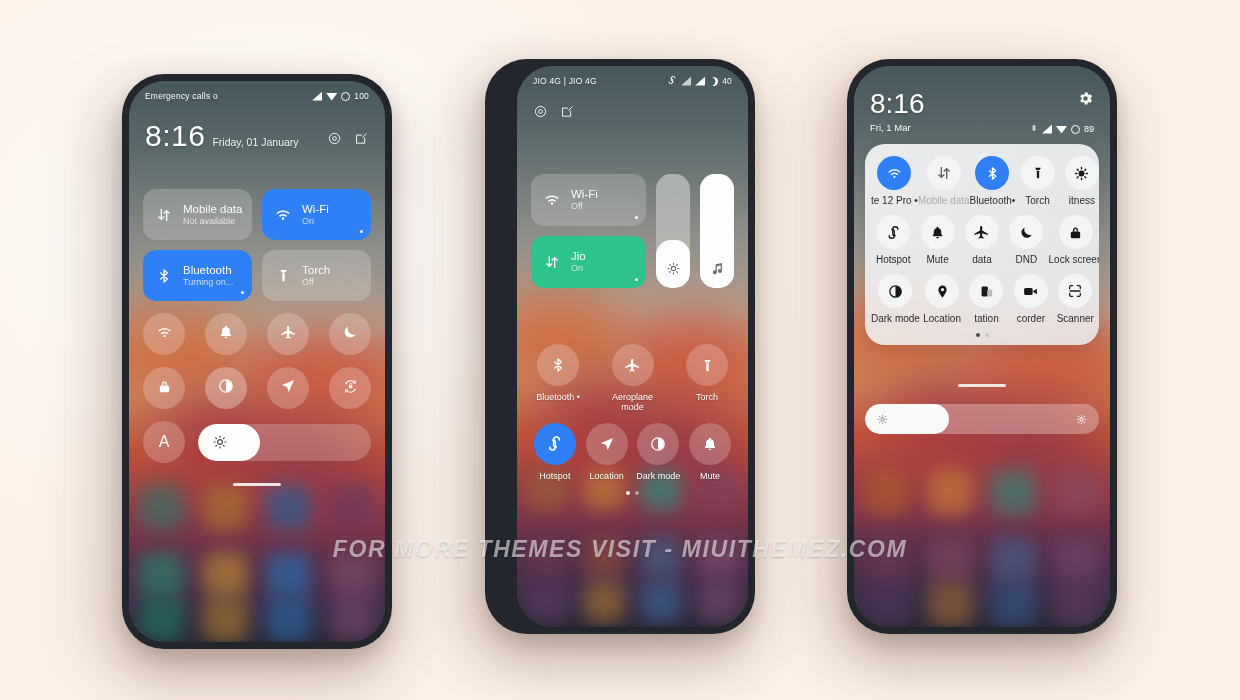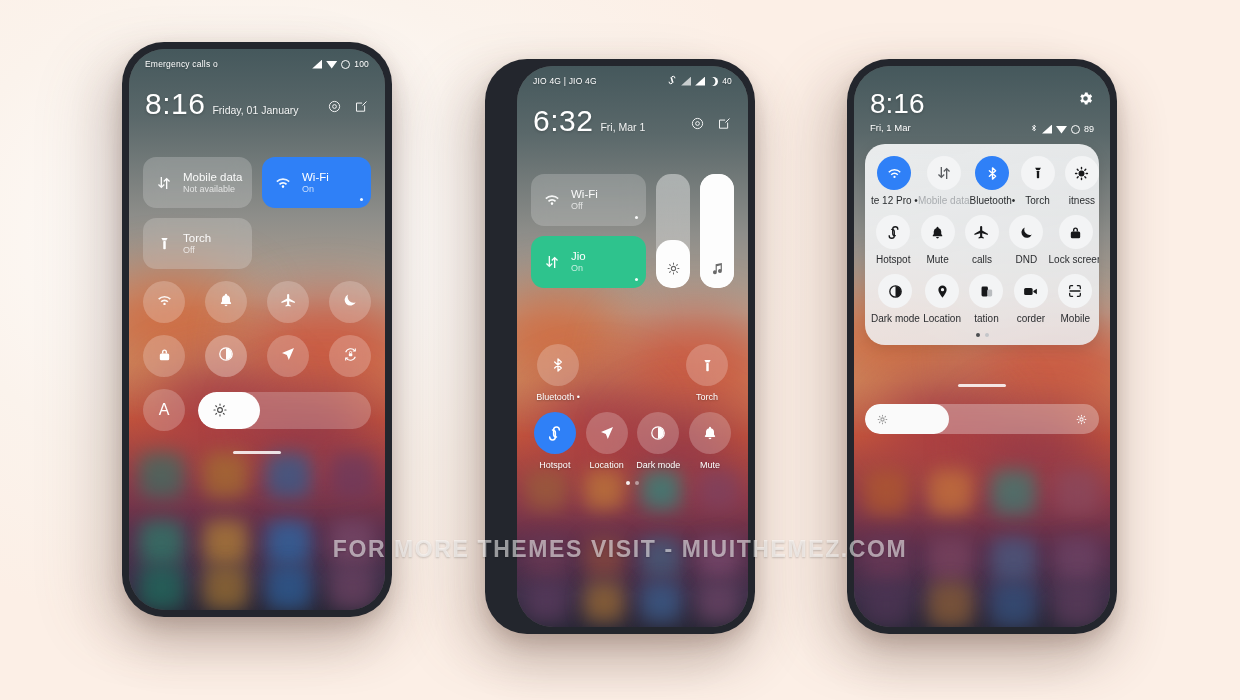--- a/index.html
+++ b/index.html
@@ -22,21 +22,21 @@
     position: absolute;
     width: 270px; height: 575px;
     border-radius: 42px;
     background: #23262d;
     padding: 7px;
     box-shadow:
       0 26px 50px rgba(90,60,50,0.30),
       0 8px 18px rgba(90,60,50,0.18),
       -34px 18px 60px rgba(120,90,80,0.14);
   }
-  .phone.p1 { left: 122px; top: 42px; }
+  .phone.p1 { left: 122px; top: 74px; }
   .phone.p2 { left: 485px; top: 59px; padding-left: 32px; }
   .phone.p3 { left: 847px; top: 59px; }
 
   .screen {
     position: relative;
     width: 100%; height: 100%;
     border-radius: 36px;
     overflow: hidden;
     background: #555;
   }
@@ -245,20 +245,21 @@
 
   
   .watermark {
     position: absolute; left: 0; right: 0; top: 536px;
     text-align: center;
     font-size: 23px; font-weight: 700; letter-spacing: 1.6px;
     color: rgba(255,255,255,.55);
     text-shadow: 0 1px 2px rgba(0,0,0,.18);
     pointer-events: none; user-select: none;
     white-space: nowrap;
+    font-style: italic;
   }
 </style>
 </head>
 <body>
 
 <div class="stage">
 
   <div class="phone p1">
     <div class="screen">
 
@@ -344,20 +345,32 @@
                 <path d="M12 7.9c2.9 0 5.5 1.2 7.4 3l1.6-1.6A12.7 12.7 0 0012 5.6 12.7 12.7 0 003 9.3l1.6 1.6A10.5 10.5 0 0112 7.9z" opacity=".9"></path>
               </svg>
             </span>
             <span class="ttxt">
               <span class="tname">Wi-Fi</span>
               <span class="tsub">On</span>
             </span>
             <span class="dot"></span>
           </div>
 
+          <div class="tile on-blue">
+            <span class="ticon">
+              <svg width="16" height="16" viewBox="0 0 24 24" fill="none" stroke="#fff" stroke-width="2" stroke-linejoin="round" stroke-linecap="round">
+                <path d="M7 7.5l10 9L12 21V3l5 4.5-10 9"></path>
+              </svg>
+            </span>
+            <span class="ttxt">
+              <span class="tname">Bluetooth</span>
+              <span class="tsub">Turning on...</span>
+            </span>
+            <span class="dot"></span>
+          </div>
 
           <div class="tile off">
             <span class="ticon">
               <svg width="15" height="15" viewBox="0 0 24 24" fill="#fff">
                 <path d="M7 3h10l-2.2 4H9.2L7 3z"></path>
                   <rect x="10" y="8" width="4" height="13" rx="1.2"></rect>
               </svg>
             </span>
             <span class="ttxt">
               <span class="tname">Torch</span>
@@ -497,24 +510,20 @@
             </svg>
           </span>
           <span class="g-sig weak"></span>
           <span class="g-sig"></span>
           <span class="g-moon"></span>
           <span>40</span>
         </span>
       </div>
 
       <div class="cc-head">
-        <span class="cc-clockwrap">
-          <span class="cc-time">6:32</span>
-          <span class="cc-date">Fri, Mar 1</span>
-        </span>
         <span class="cc-actions">
           <span>
             <svg width="15" height="15" viewBox="0 0 24 24" fill="none" stroke="#fff" stroke-width="1.6">
               <circle cx="12" cy="12" r="8.2"></circle>
                 <circle cx="12" cy="12" r="3"></circle>
             </svg>
           </span>
           <span>
             <svg width="15" height="15" viewBox="0 0 24 24" fill="none" stroke="#fff" stroke-width="1.6">
               <path d="M4 6.5v13h13"></path>
@@ -584,20 +593,28 @@
           <span class="lcell">
             <span class="cbtn">
               <svg width="16" height="16" viewBox="0 0 24 24" fill="none" stroke="#fff" stroke-width="2" stroke-linejoin="round" stroke-linecap="round">
                 <path d="M7 7.5l10 9L12 21V3l5 4.5-10 9"></path>
               </svg>
             </span>
             <span class="lbl">Bluetooth •</span>
           </span>
           <span class="lcell">
             <span class="cbtn">
+              <svg width="17" height="17" viewBox="0 0 24 24" fill="#fff">
+                <path d="M21 15.4v-1.8l-8-4.6V4.2a1.5 1.5 0 00-3 0V9L2 13.6v1.8l8-2.3v4.6l-2.2 1.4v1.5l3.7-1 3.7 1v-1.5L13 17.7v-4.6l8 2.3z"></path>
+              </svg>
+            </span>
+            <span class="lbl">Aeroplane mode</span>
+          </span>
+          <span class="lcell">
+            <span class="cbtn">
               <svg width="15" height="15" viewBox="0 0 24 24" fill="#fff">
                 <path d="M7 3h10l-2.2 4H9.2L7 3z"></path>
                   <rect x="10" y="8" width="4" height="13" rx="1.2"></rect>
               </svg>
             </span>
             <span class="lbl">Torch</span>
           </span>
         </div>
 
         <div class="lrow">
@@ -768,21 +785,21 @@
               </svg>
             </span>
             <span class="p3lbl">Mute</span>
           </span>
           <span class="p3cell">
             <span class="p3ic">
               <svg width="17" height="17" viewBox="0 0 24 24" fill="#17181a">
                 <path d="M21 15.4v-1.8l-8-4.6V4.2a1.5 1.5 0 00-3 0V9L2 13.6v1.8l8-2.3v4.6l-2.2 1.4v1.5l3.7-1 3.7 1v-1.5L13 17.7v-4.6l8 2.3z"></path>
               </svg>
             </span>
-            <span class="p3lbl">calls</span>
+            <span class="p3lbl">data</span>
           </span>
           <span class="p3cell">
             <span class="p3ic">
               <svg width="15" height="15" viewBox="0 0 24 24" fill="#17181a">
                 <path d="M20.5 15.2A8.6 8.6 0 019.2 3.9 8.6 8.6 0 1020.5 15.2z"></path>
               </svg>
             </span>
             <span class="p3lbl">DND</span>
           </span>
           <span class="p3cell">
@@ -832,21 +849,21 @@
             </span>
             <span class="p3lbl">corder</span>
           </span>
           <span class="p3cell">
             <span class="p3ic">
               <svg width="16" height="16" viewBox="0 0 24 24" fill="none" stroke="#17181a" stroke-width="1.9" stroke-linecap="round">
                 <path d="M4 8.4V6a2 2 0 012-2h2.4M15.6 4H18a2 2 0 012 2v2.4M20 15.6V18a2 2 0 01-2 2h-2.4M8.4 20H6a2 2 0 01-2-2v-2.4"></path>
                 <path d="M4.6 12h14.8"></path>
               </svg>
             </span>
-            <span class="p3lbl">Mobile</span>
+            <span class="p3lbl">Scanner</span>
           </span>
         </div>
 
         <div class="p3dots">
           <span class="d on"></span>
           <span class="d"></span>
         </div>
       </div>
 
       <div class="p3bright">

